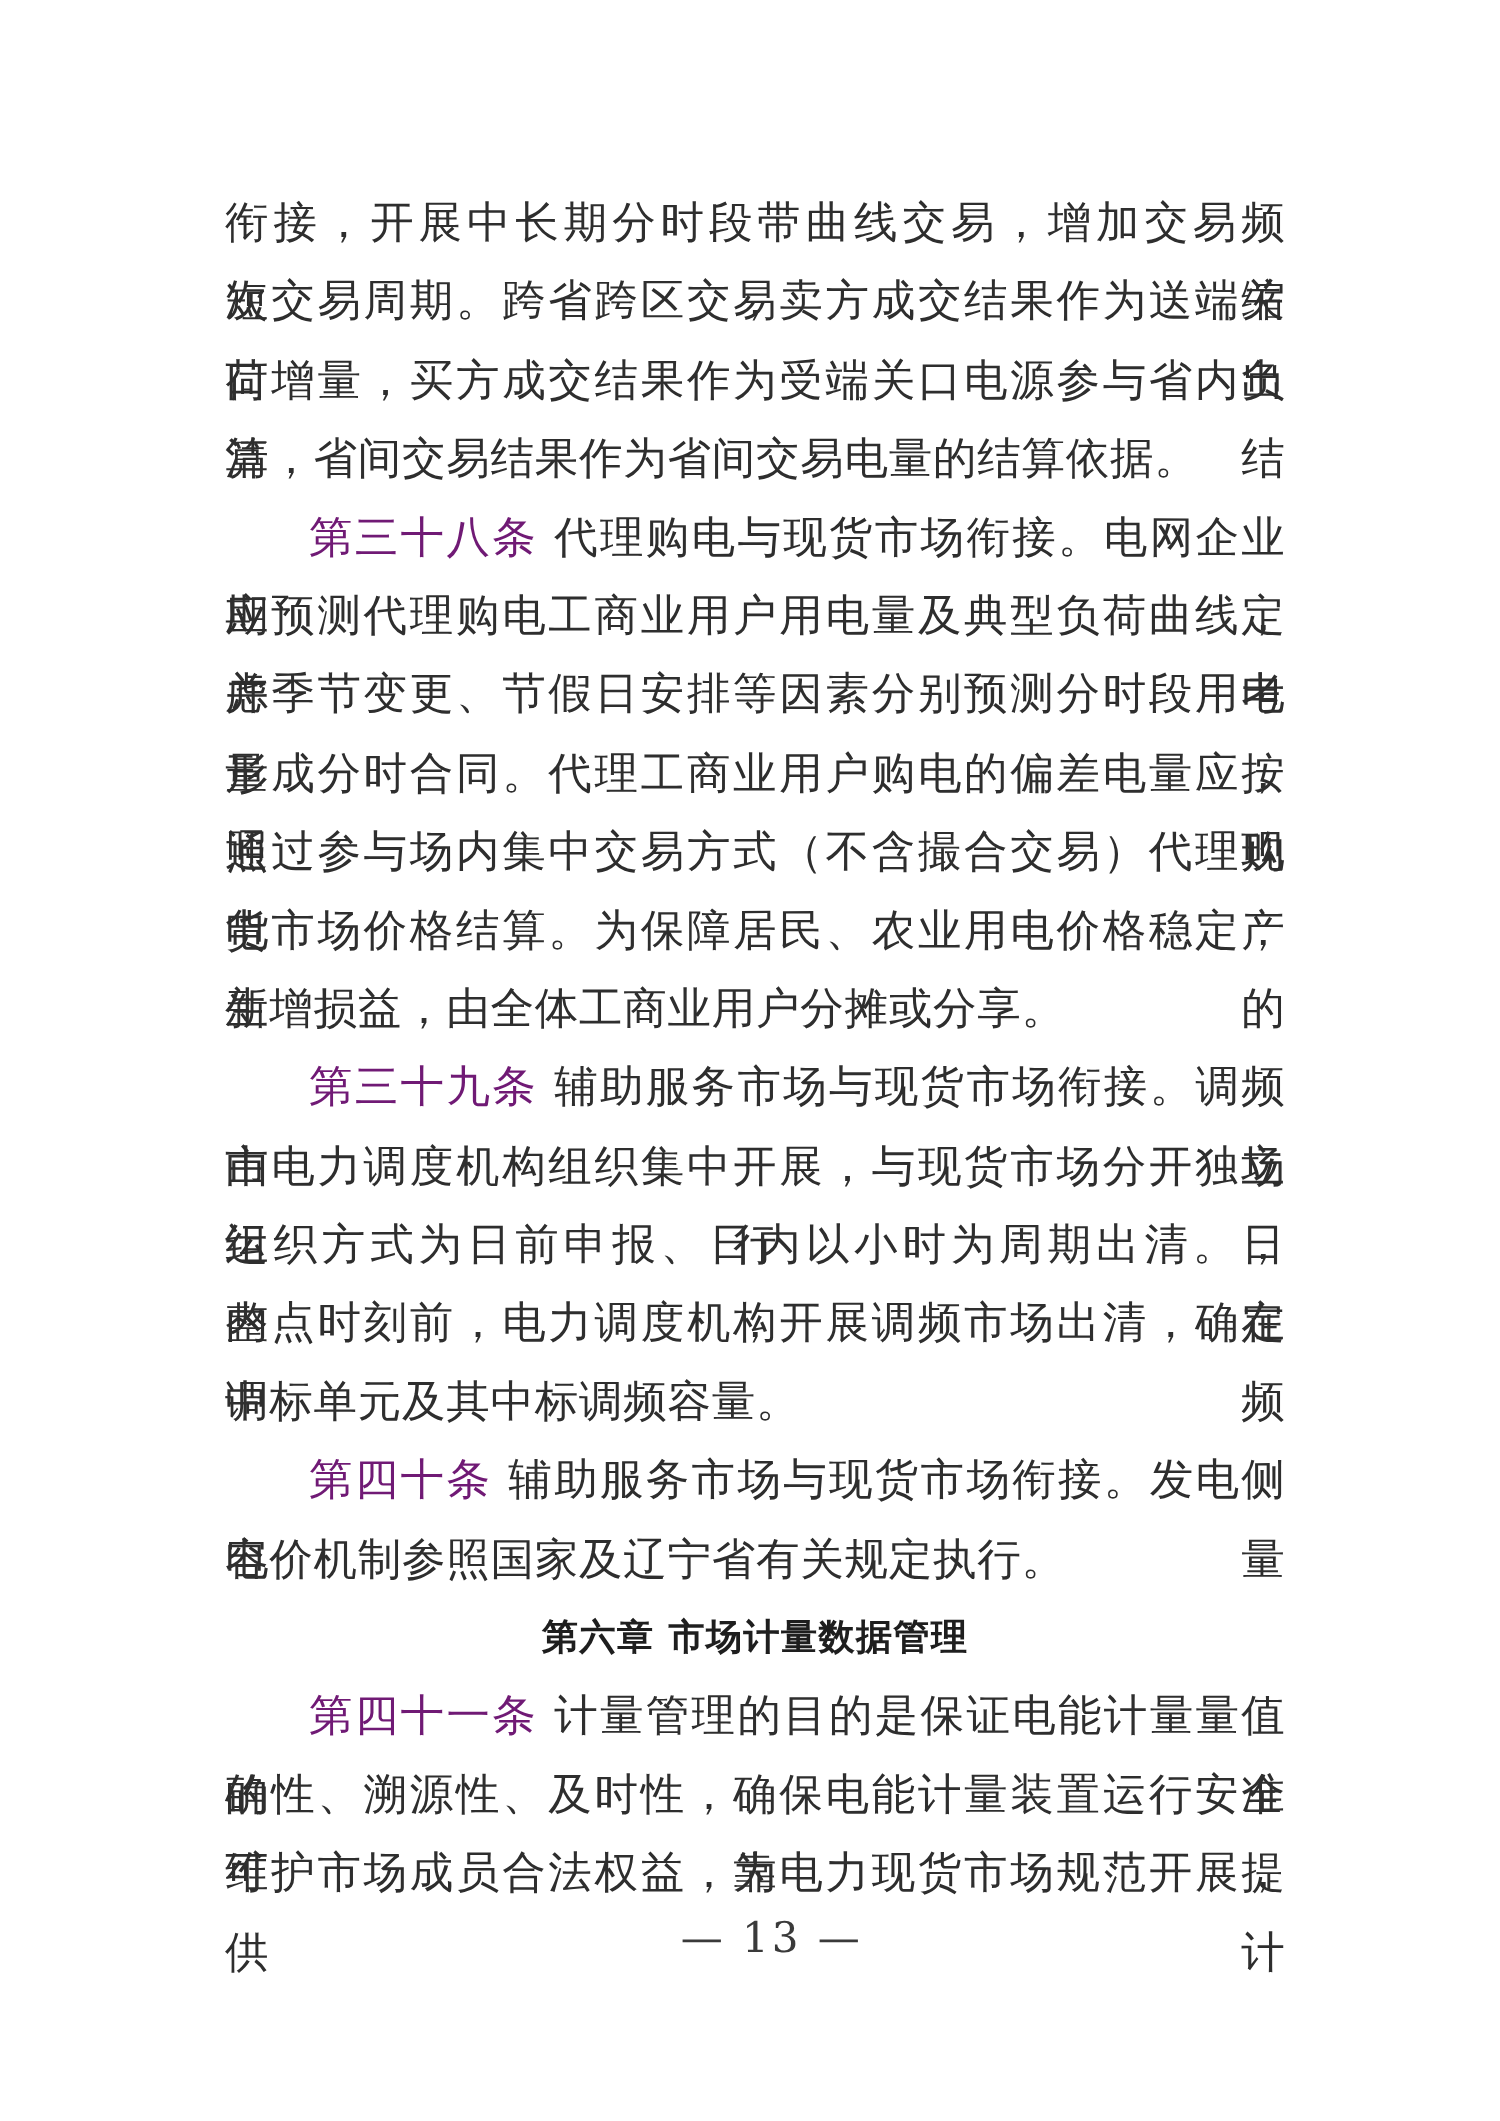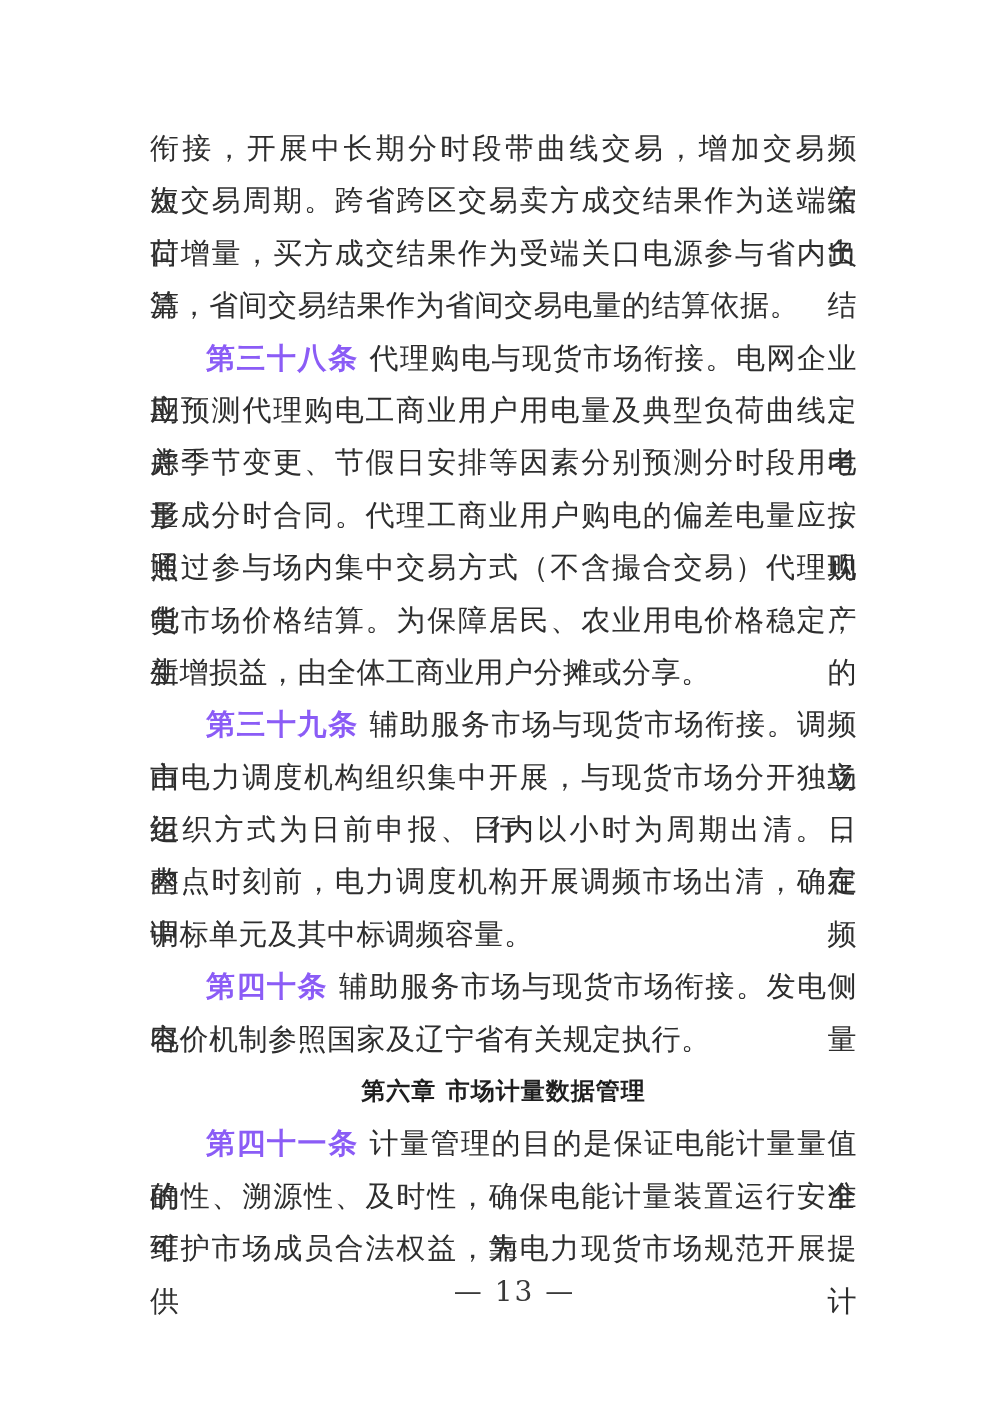--- a/index.html
+++ b/index.html
@@ -34,22 +34,22 @@
   }
   .line.just {
     white-space: normal;
     text-align: justify;
     text-align-last: justify;
   }
   .line.ind {
     text-indent: 56px;
   }
   .run-bold {
-    font-weight: bold;
-    color: #8b5cf6;
+    font-weight: normal;
+    color: #701a75;
   }
   .chapter-heading {
     font-family: "DejaVu Sans", "Liberation Sans", sans-serif;
     font-weight: bold;
     font-size: 24px;
     line-height: 52.4px;
     height: 52.4px;
     text-align: center;
     color: #1e1e1e;
     letter-spacing: 1px;

